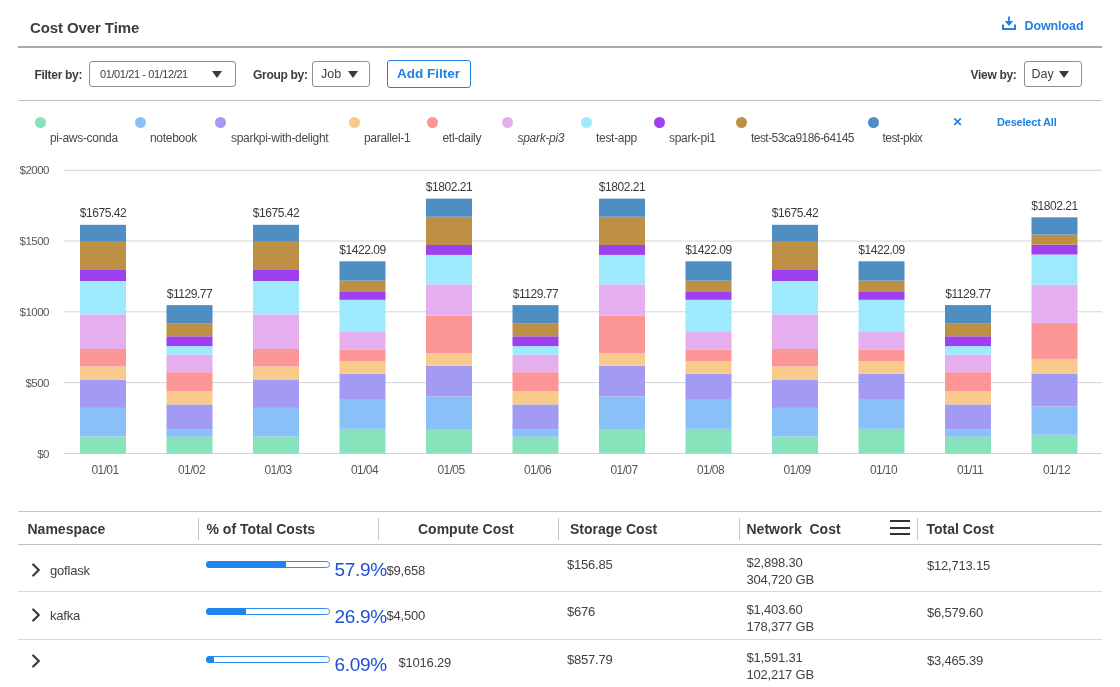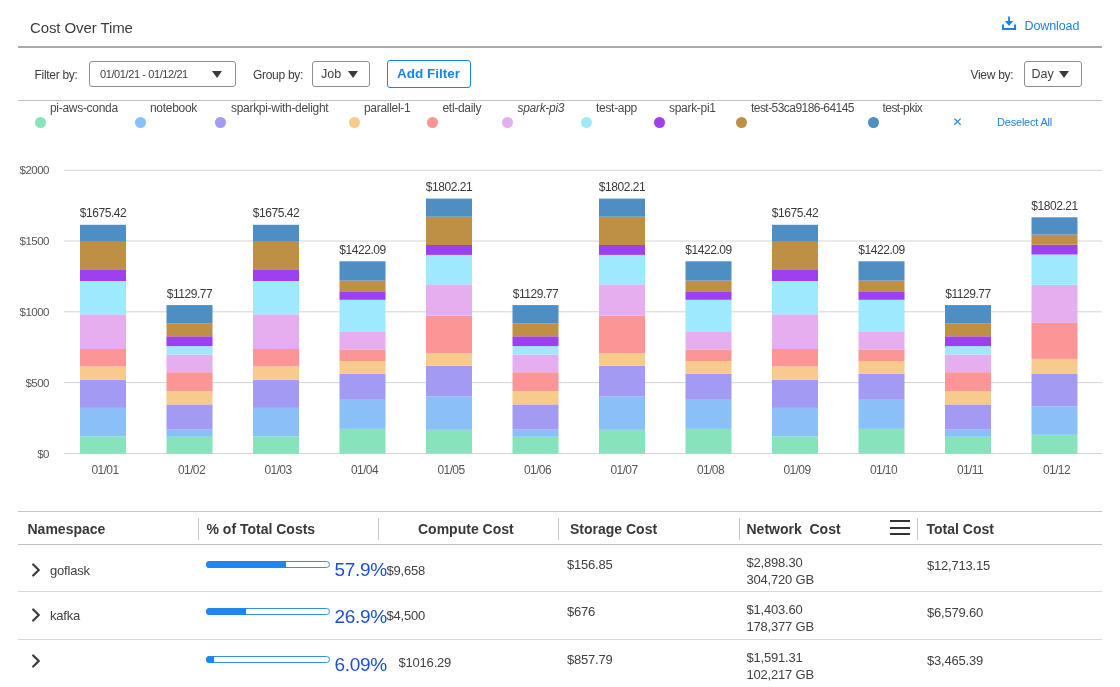--- a/index.html
+++ b/index.html
@@ -1,22 +1,22 @@
 <!DOCTYPE html>
 <html><head><meta charset="utf-8">
 <style>
 *{margin:0;padding:0;box-sizing:border-box;}
 html,body{width:1120px;height:687px;background:#fff;font-family:"Liberation Sans",sans-serif;position:relative;overflow:hidden;}
 .abs{position:absolute;}
 .blue{color:#1e82e5;}
-.bold{font-weight:normal;}
+.bold{font-weight:bold;}
 .tri{display:inline-block;width:0;height:0;border-left:5.2px solid transparent;border-right:5.2px solid transparent;border-top:7px solid #3a3a3a;}
 .ddl{position:absolute;border:1px solid #8f8f8f;border-radius:3px;background:#fff;}
 .legdot{position:absolute;width:11px;height:11px;border-radius:50%;top:116.5px;}
-.legtxt{position:absolute;font-size:12px;letter-spacing:-0.3px;color:#4a4a4a;top:101px;}
+.legtxt{position:absolute;font-size:12px;letter-spacing:-0.3px;color:#4a4a4a;top:131px;}
 .hdr{position:absolute;font-size:14px;font-weight:bold;color:#383838;top:521px;}
 .vsep{position:absolute;width:1px;background:#c6c6c6;top:517.5px;height:22px;}
 .cell{position:absolute;font-size:13px;color:#414141;letter-spacing:-0.2px;}
 .cell2{position:absolute;font-size:19px;color:#1d4ed8;letter-spacing:-0.3px;}
 </style></head>
 <body>
 <div class="abs bold" style="left:30px;top:19px;font-size:15px;letter-spacing:-0.1px;color:#3d3d3d;">Cost Over Time</div>
 <div class="abs" style="left:1002px;top:16px;">
 <svg width="14" height="15" viewBox="0 0 14 15">
       <rect x="6.1" y="0.5" width="1.8" height="5.5" fill="#1e82e5"></rect>

